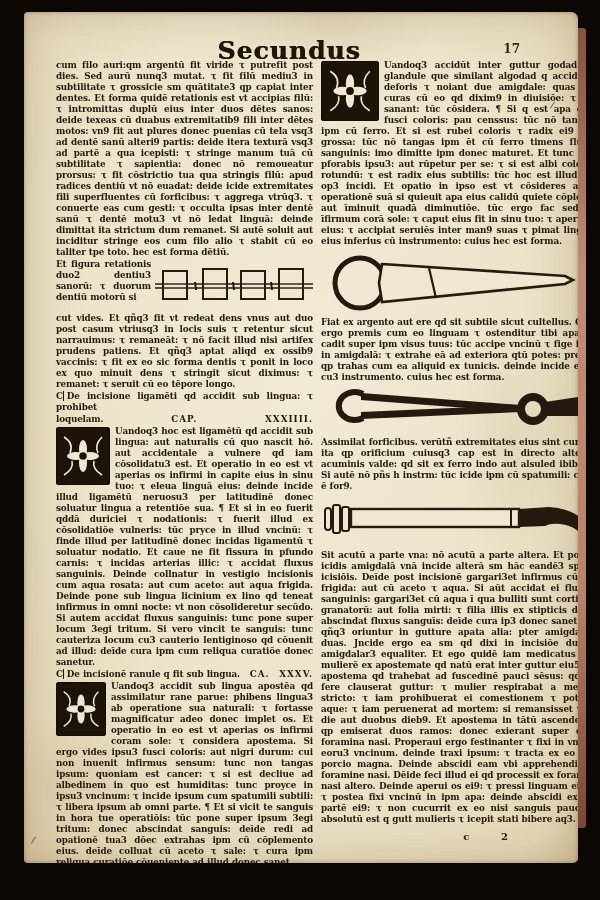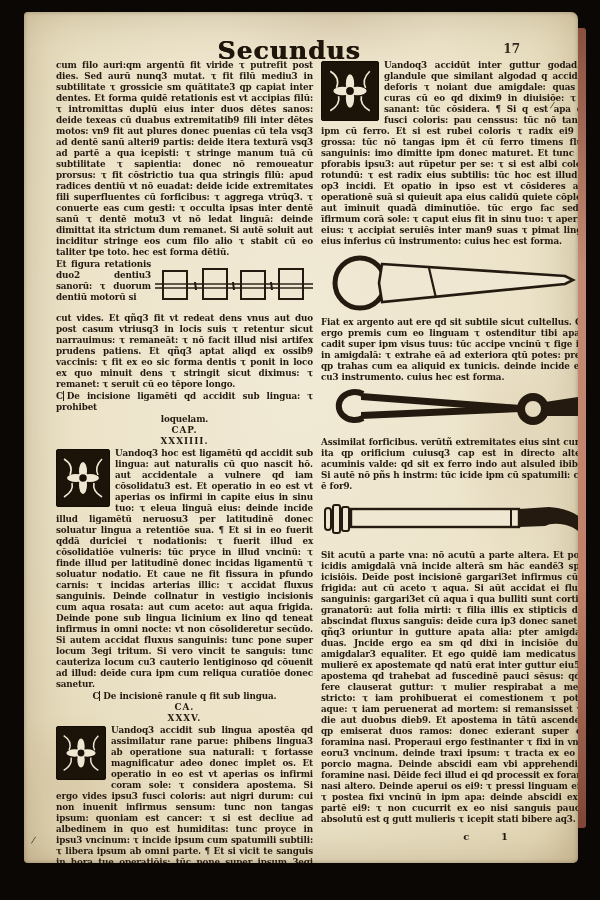--- a/index.html
+++ b/index.html
@@ -43,21 +43,21 @@
   }
   .col-left{left:32px;width:257px;height:760px;}
   .col-right{left:297px;width:273px;height:790px;}
   .para{margin:0 0 1px 0;}
   .initial{
     float:left;width:52px;height:56px;margin:1px 5px 1px 0;
     background:#1d1409;border:1px solid #120c05;border-radius:2px;
     display:flex;align-items:center;justify-content:center;
   }
   .initial svg{display:block;}
-  .chapline{display:flex;justify-content:space-between;align-items:center;margin:1px 0;flex-direction:column;}
+  .chapline{display:flex;justify-content:space-between;align-items:flex-end;margin:1px 0;}
   .pmark{
     font-weight:bold;position:relative;display:inline-block;padding-right:2px;margin-right:2px;
   }
   .pmark::after{
     content:"";position:absolute;right:1px;top:0;bottom:1px;width:1px;background:#241a10;
   }
   .capword{letter-spacing:1px;}
   .fig{margin:4px 0;text-align:center;}
   .fig svg{display:block;margin:0 auto;}
   .teeth-row{overflow:hidden;margin:1px 0;}
@@ -250,16 +250,16 @@
           <rect x="19" y="11" width="7" height="24" rx="2" stroke-width="2"></rect>
           <rect x="28" y="13" width="168" height="18" stroke-width="2.4"></rect>
           <line x1="188" y1="13" x2="188" y2="31" stroke-width="2"></line>
         </g>
         <path d="M196,13 L226,11 Q252,13 263,27 Q268,36 261,45 Q258,33 243,29 Q229,26 222,30 L196,31 Z" fill="#241a10"></path>
       </svg>
     </div>
 
     <p class="para">Sit acutū a parte vna: nō acutū a parte altera. Et postq icidis amigdalā vnā incide alterā sm hāc eandē3 spēm icisiōis. Deīde post incisionē gargari3et infirmus cū aq frigida: aut cū aceto τ aqua. Si aūt accidat ei fluxus sanguinis: gargari3et cū aqua ī qua bulliti sunt cortices granatorū: aut folia mirti: τ filia illis ex stipticis dōec abscindat fluxus sanguīs: deīde cura ip3 donec sanet. Et qñq3 oriuntur in gutture apata alia: pter amigdalas duas. Jncide ergo ea sm qd dixi in incisiōe duar3 amigdalar3 equaliter. Et ego quidē iam medicatus fui mulierē ex apostemate qd natū erat inter guttur eiu5. s. apostema qd trahebat ad fuscedinē pauci sēsus: qd iā fere clauserat guttur: τ mulier respirabat a meatu stricto: τ iam prohibuerat ei comestionem τ potum aque: τ iam peruenerat ad mortem: si remansisset vno die aut duobus dieb9. Et apostema in tātū ascenderat qp emiserat duos ramos: donec exierant super duo foramina nasi. Properaui ergo festinanter τ fixi in vnum eoru3 vncinum. deinde traxi ipsum: τ tracta ex eo est porcio magna. Deinde abscidi eam vbi apprehendi ex foramine nasi. Dēide feci illud ei qd processit ex foramīe nasi altero. Deinde aperui os ei9: τ pressi linguam eius: τ postea fixi vncinū in ipm apa: deinde abscidi ex eo partē ei9: τ non cucurrit ex eo nisi sanguis paucus: absolutū est q gutt mulieris τ icepit stati bibere aq3.</p>
 
-    <div class="sig-line">c 1</div>
+    <div class="sig-line">c 2</div>
   </div>
 
 </div>
 
 </body></html>

